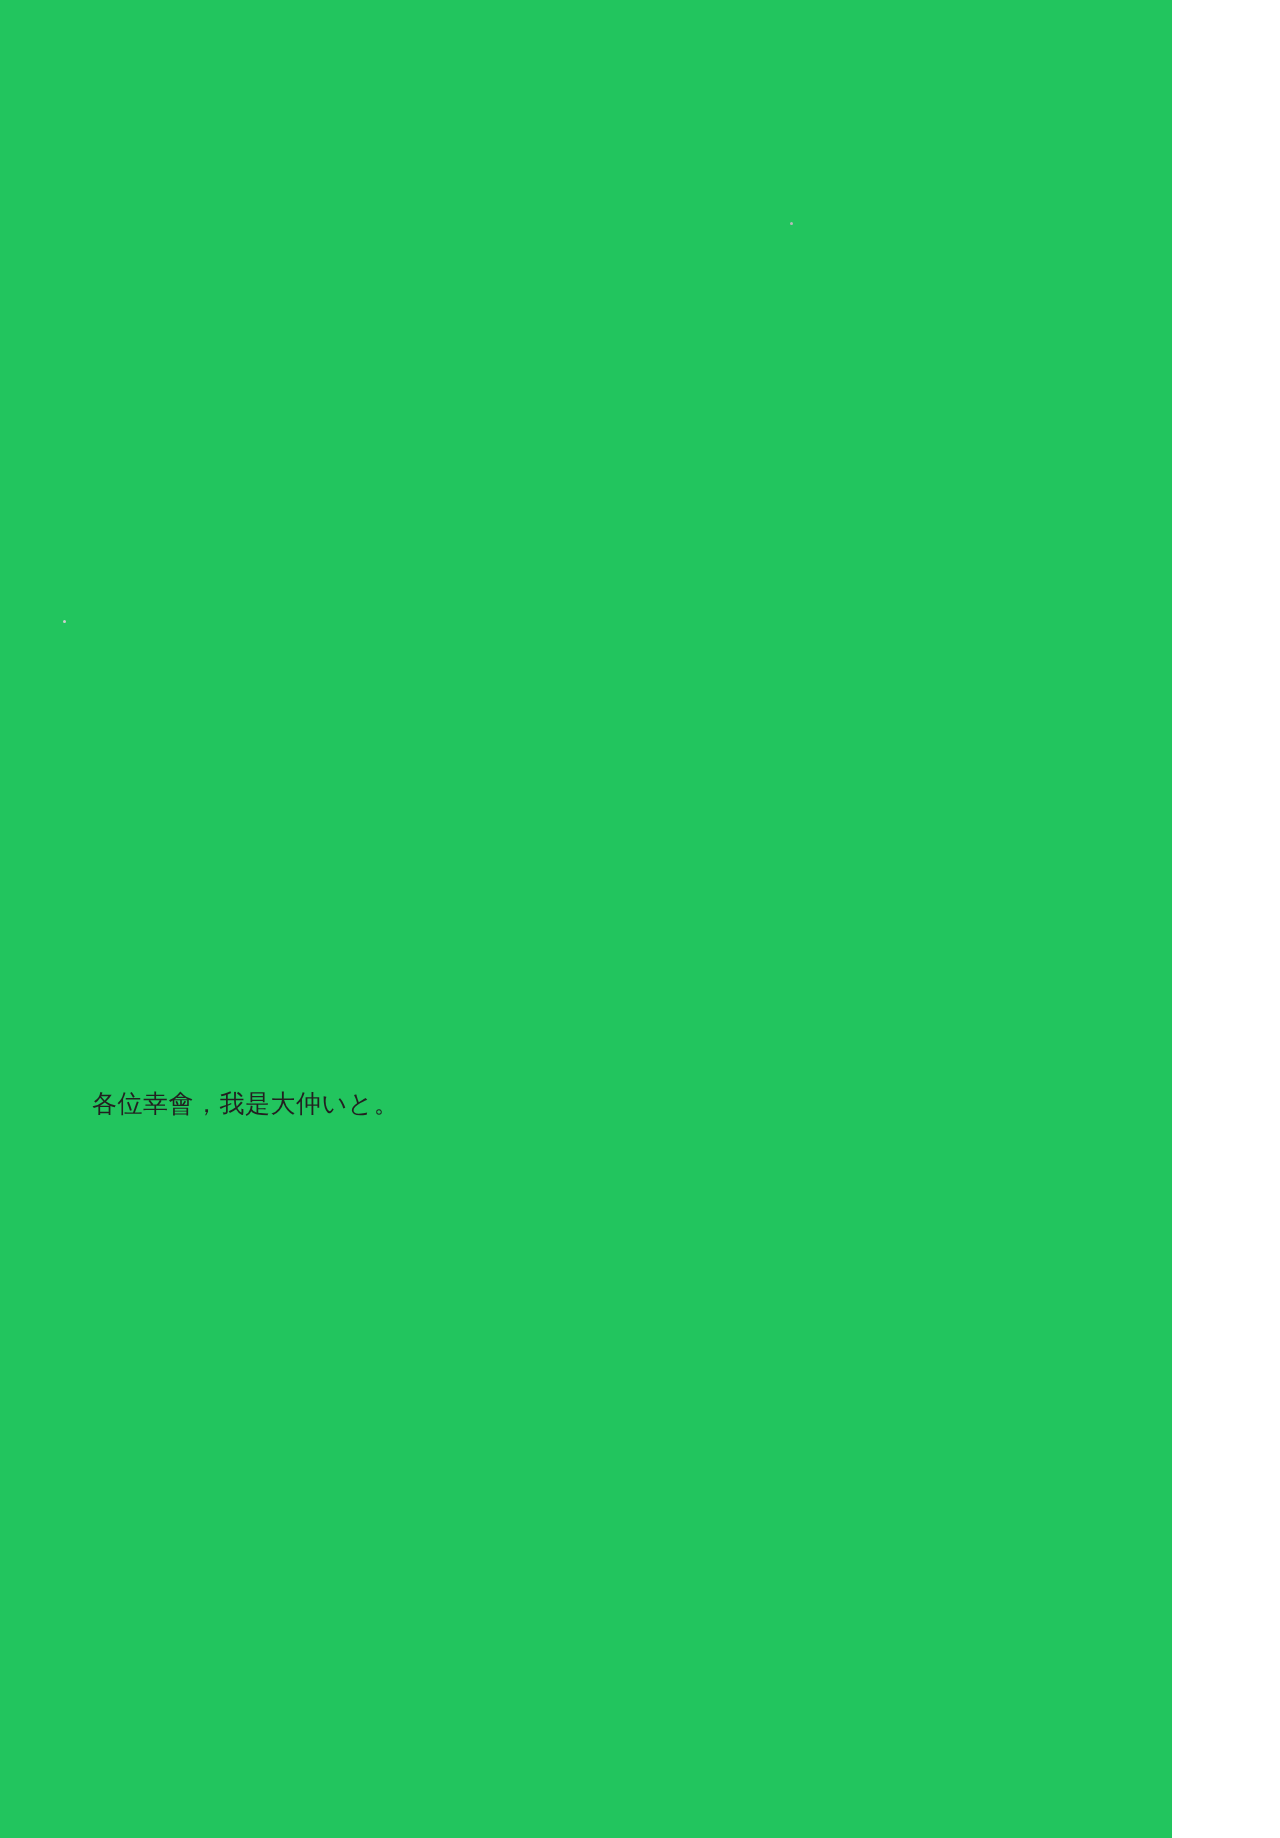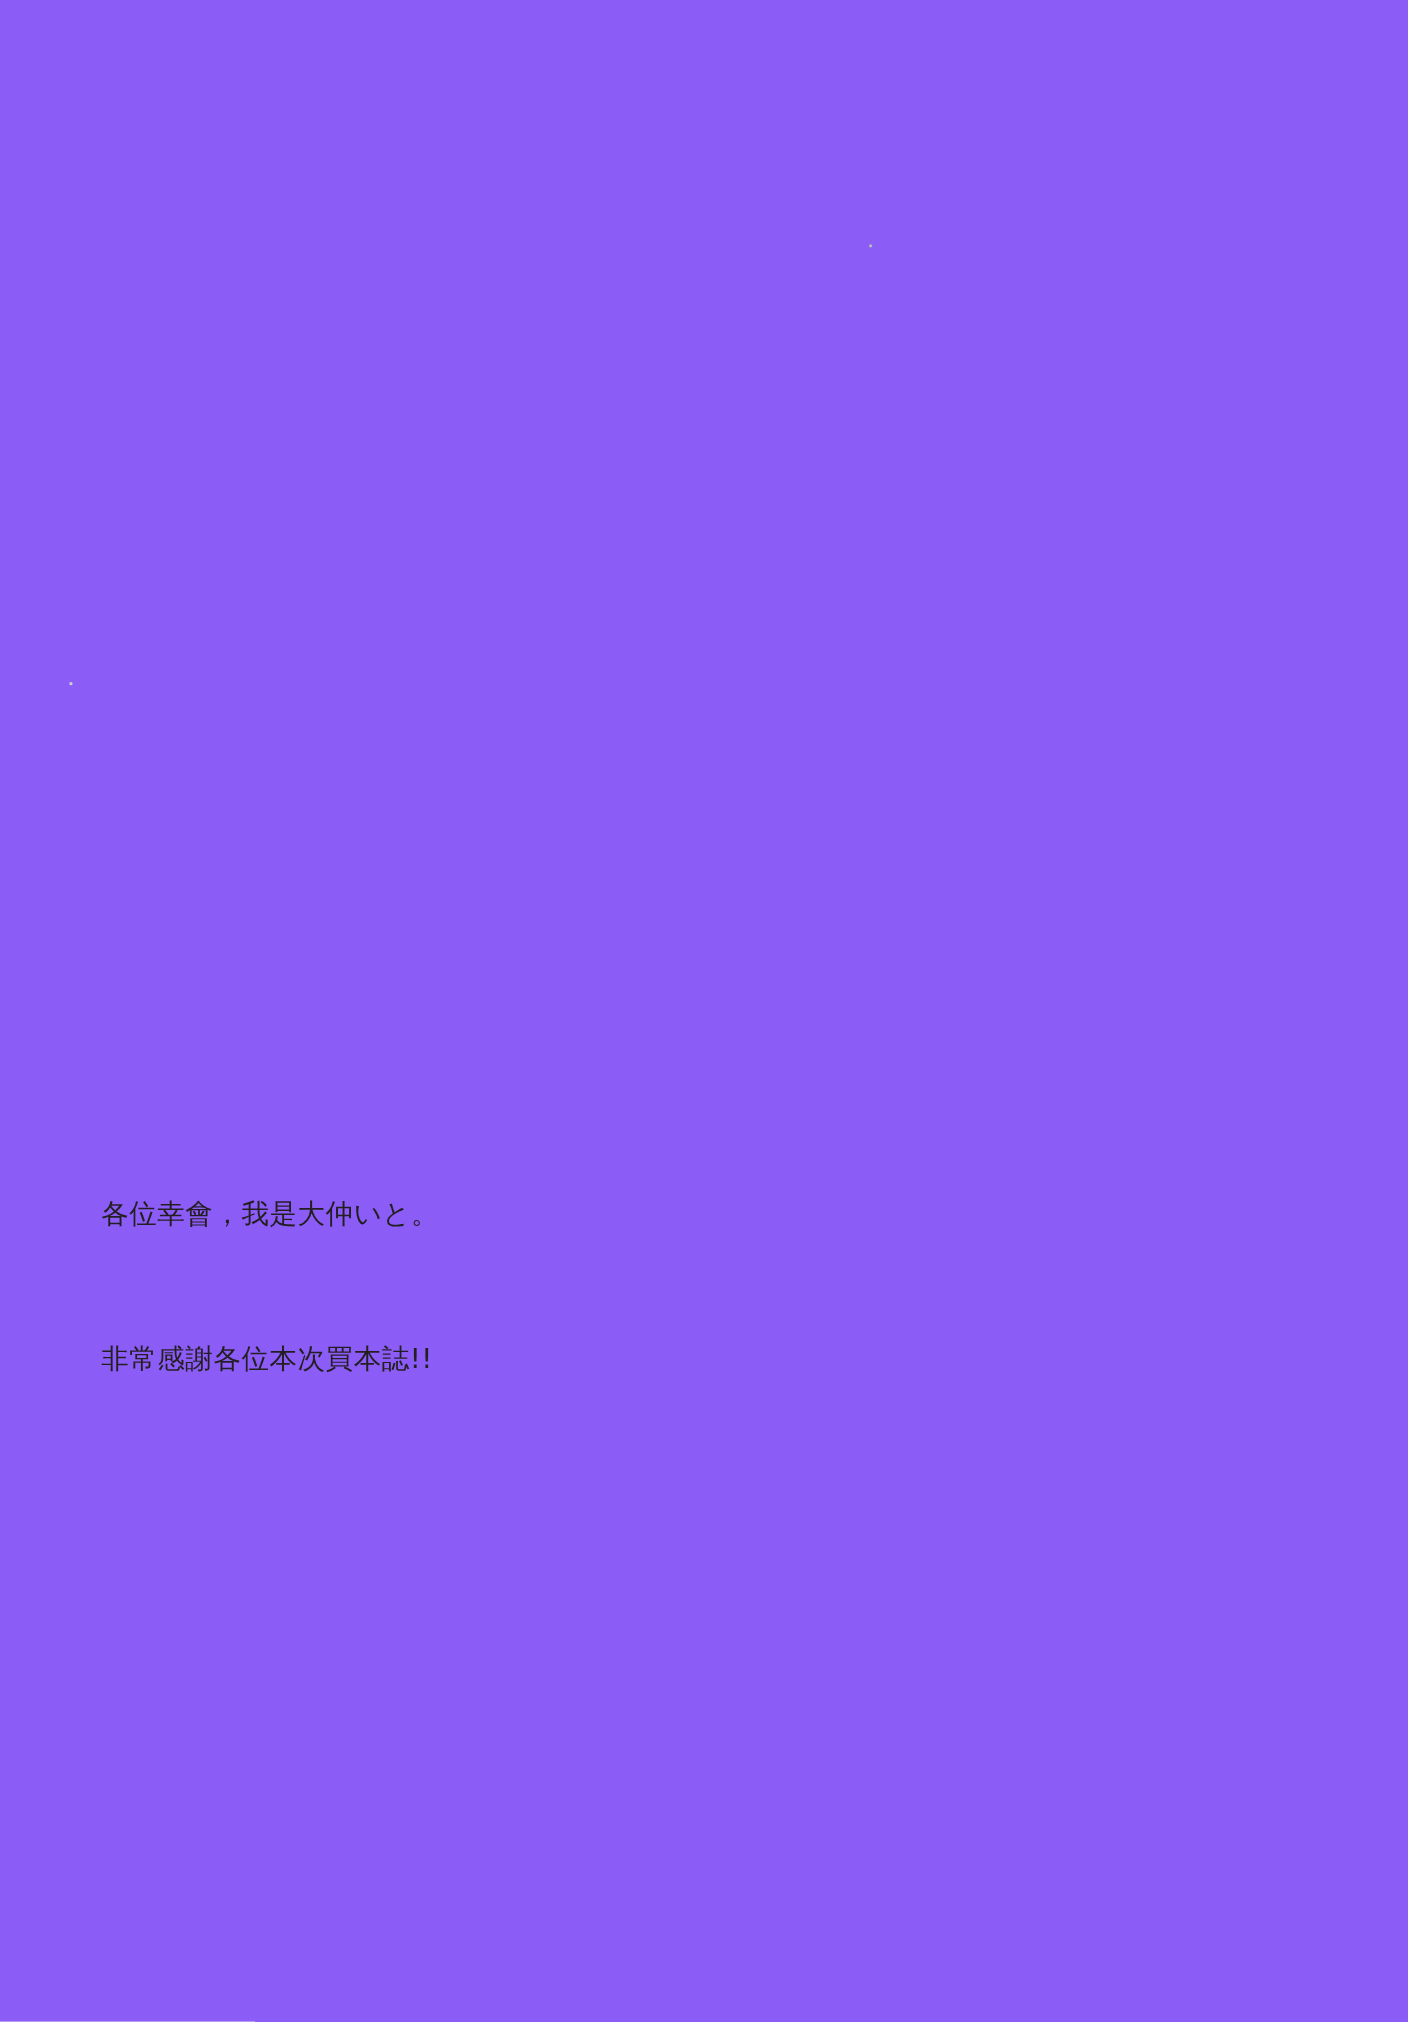--- a/index.html
+++ b/index.html
@@ -2,23 +2,23 @@
 <html><head>
 <meta charset="utf-8">
 <style>
   html, body {
     margin: 0;
     padding: 0;
     background: #ffffff;
   }
   .page {
     position: relative;
-    width: 1280px;
+    width: 1172px;
     height: 1838px;
-    background: #8b5cf6;
+    background: #22c55e;
     overflow: hidden;
   }
   .afterword {
     position: absolute;
     left: 92px;
     top: 862px;
     width: 800px;
     font-family: "DejaVu Sans", "Liberation Sans", sans-serif;
     font-size: 25px;
     line-height: 44px;
@@ -61,21 +61,20 @@
 
 <div class="page">
 
   <span class="speck speck-a"></span>
   <span class="speck speck-b"></span>
 
   <div class="afterword">
 
     <div class="para">
       <span class="line">各位幸會，我是大仲いと。</span>
-      <span class="line">非常感謝各位本次買本誌!!</span>
     </div>
 
     <div class="para">
       
       
       
       
     </div>
 
     

